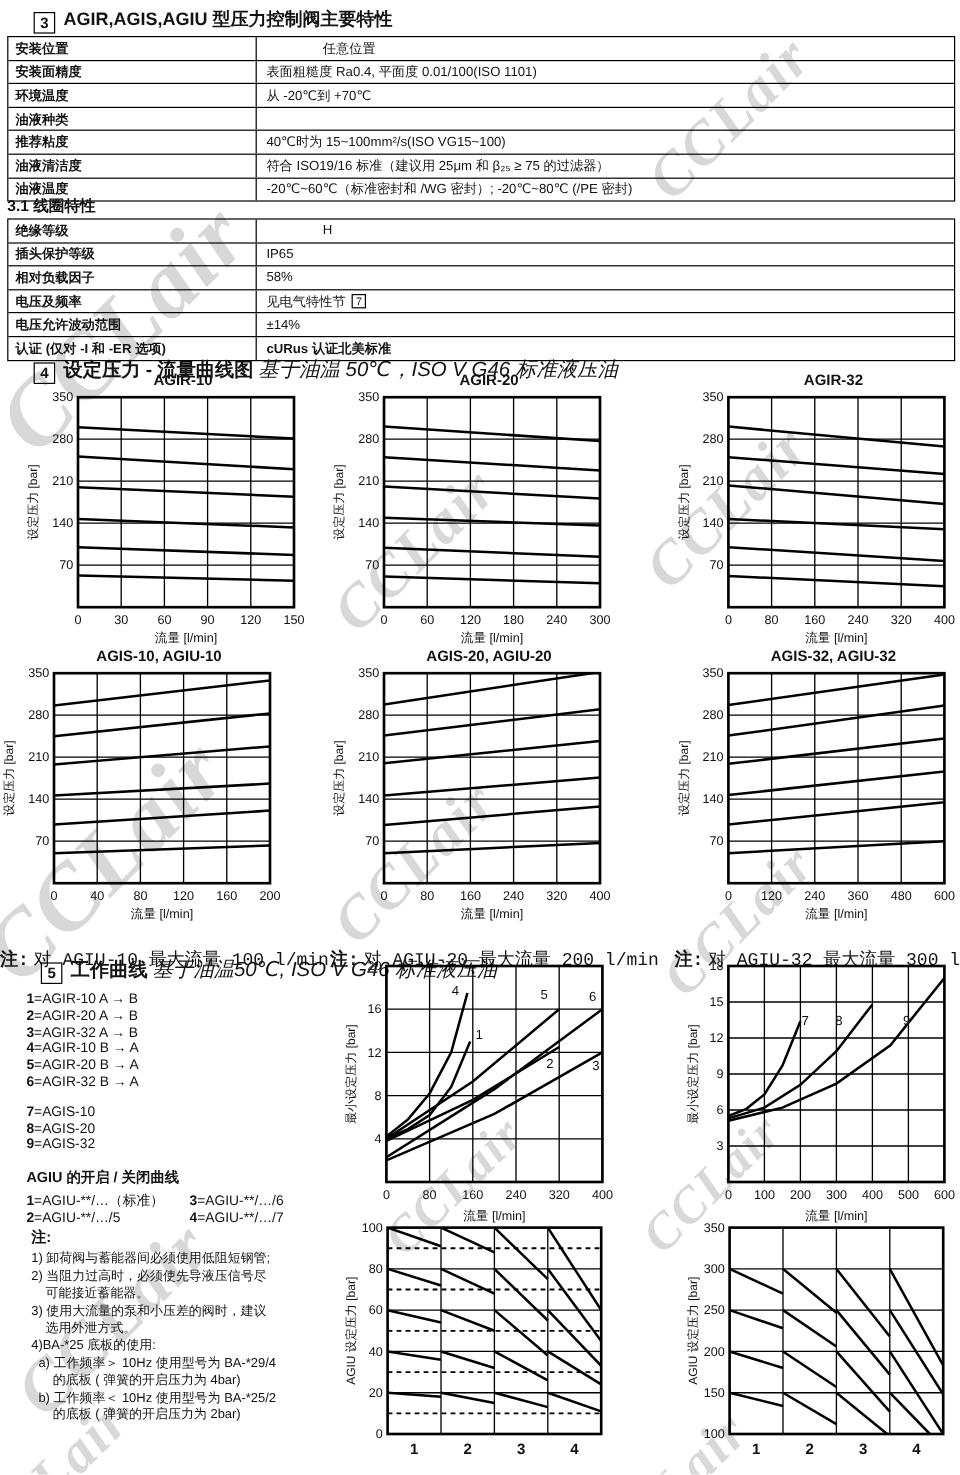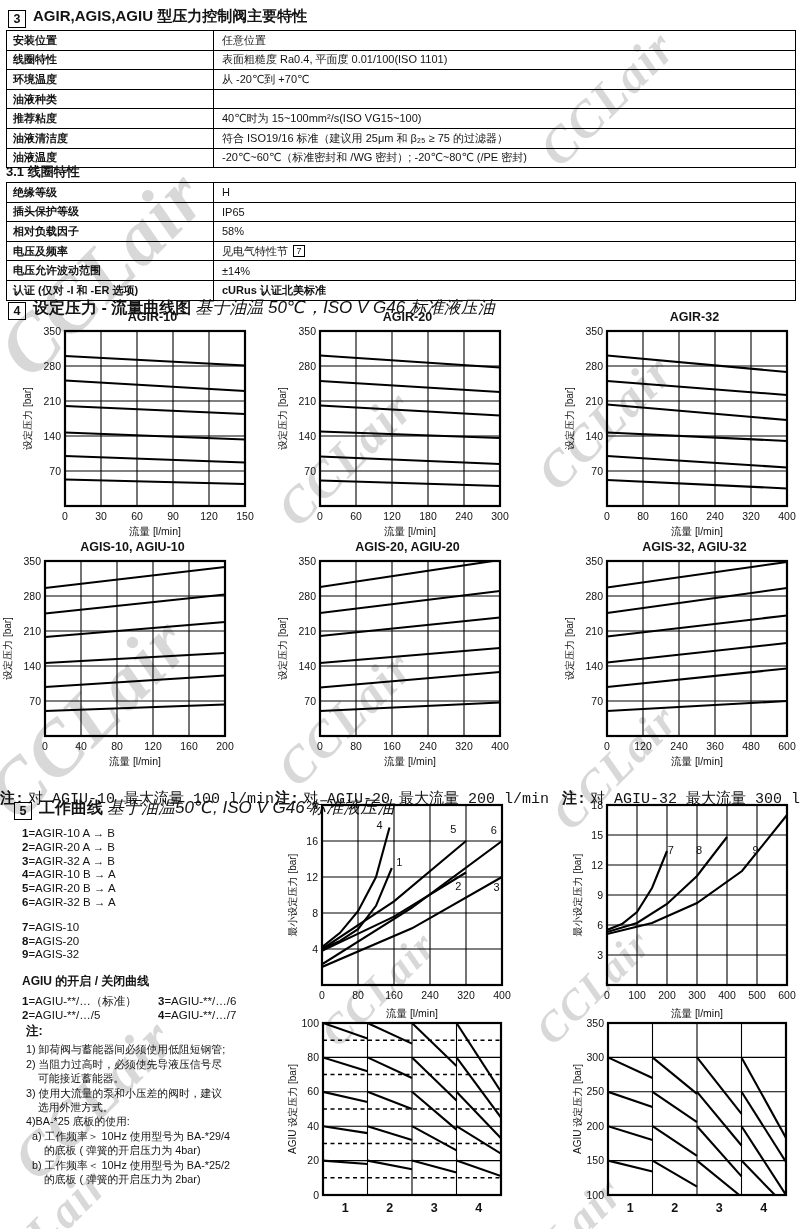--- a/index.html
+++ b/index.html
@@ -3,30 +3,30 @@
 <meta charset="utf-8">
 <style>
   html,body{margin:0;padding:0;background:#fff;}
   #page{position:relative;width:800px;height:1229px;background:#fff;overflow:hidden;
         font-family:"Liberation Sans","DejaVu Sans",sans-serif;color:#131313;}
   .wm{position:absolute;transform:rotate(-45deg);transform-origin:0 50%;color:#d8d8d8;
       font-style:italic;font-weight:bold;letter-spacing:2px;white-space:nowrap;
       font-family:"Liberation Serif","DejaVu Serif",serif;z-index:0;}
   .layer{position:absolute;left:0;top:0;z-index:1;width:800px;height:1229px;}
   .abs{position:absolute;}
-  .sec-header{white-space:nowrap;}
+  .sec-header{white-space:nowrap;margin-left:20px;}
   .secnum{display:inline-block;border:1.8px solid #000;width:16px;height:16px;line-height:16px;
           text-align:center;font-weight:bold;font-size:12.5px;margin-right:7px;vertical-align:-2px;}
   .sec-title-lg{font-weight:bold;font-size:15px;}
   .sec-title-md{font-weight:bold;font-size:16px;}
   .sec-note{font-size:17px;margin-left:4px;font-style:italic;}
   .subsec-title{font-weight:bold;font-size:13px;}
   .dtable{border:1.7px solid #000;}
   .trow{display:flex;height:18.6px;border-top:1.2px solid #000;align-items:center;font-size:11px;}
-  .trow:first-child{border-top:none;}
+  .trow:first-child{border-top:none;gap:47px;}
   .tlabel{width:207px;border-right:1.2px solid #000;font-weight:bold;padding:0 6px;height:100%;
           display:flex;align-items:center;box-sizing:border-box;}
   .tvalue{flex:1;padding:0 8px;}
   .tvalue.bold{font-weight:bold;}
   .boxnum{display:inline-block;border:1.2px solid #000;font-size:9px;line-height:10px;
           padding:0 2.5px;margin:0 2px;vertical-align:1px;}
   .chart-block{position:absolute;width:265px;}
   .chart-block-sm{position:absolute;width:230px;}
   .chart-title{font-weight:bold;font-size:12.5px;text-align:center;height:16px;line-height:15px;}
   .chart-note{font-size:15px;text-align:center;margin-top:17px;white-space:nowrap;font-family:Liberation Mono, monospace;}
@@ -66,21 +66,21 @@
     <div class="abs sec-header" style="left:8px;top:7px;">
       <span class="secnum">3</span><span class="sec-title-lg">AGIR,AGIS,AGIU 型压力控制阀主要特性</span>
     </div>
 
     <div class="abs dtable" style="left:6px;top:30px;width:788px;">
         <div class="trow">
           <div class="tlabel">安装位置</div>
           <div class="tvalue">任意位置</div>
         </div>
         <div class="trow">
-          <div class="tlabel">线圈特性</div>
+          <div class="tlabel">安装面精度</div>
           <div class="tvalue">表面粗糙度 Ra0.4, 平面度 0.01/100(ISO 1101)</div>
         </div>
         <div class="trow">
           <div class="tlabel">环境温度</div>
           <div class="tvalue">从 -20℃到 +70℃</div>
         </div>
         <div class="trow">
           <div class="tlabel">油液种类</div>
         </div>
         <div class="trow">

